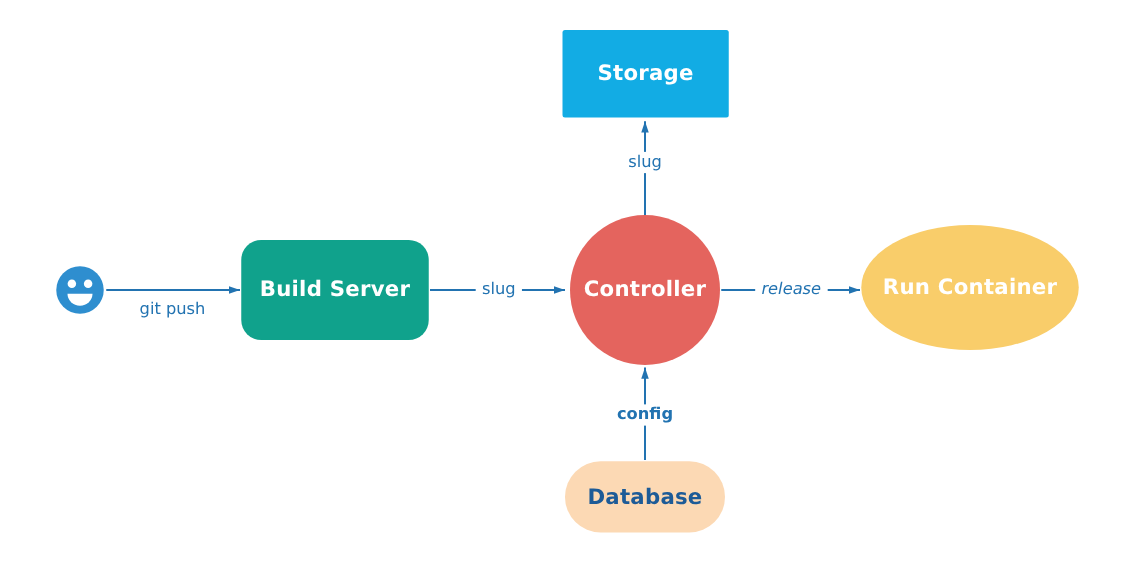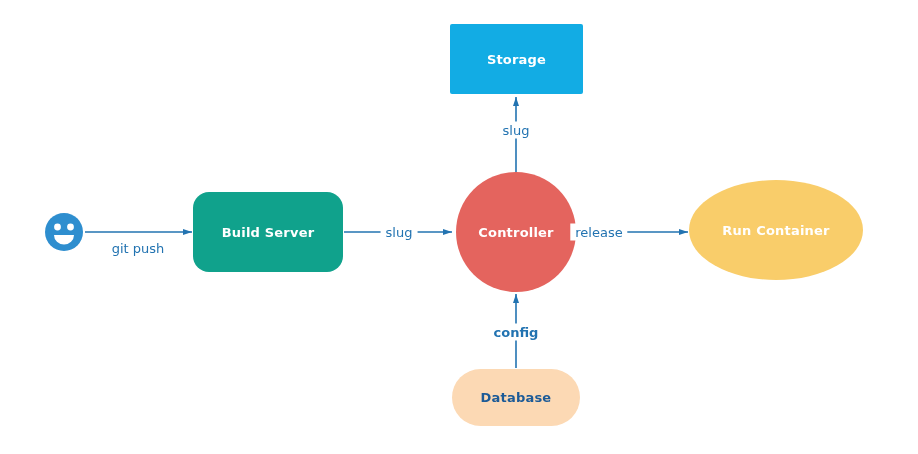--- a/index.html
+++ b/index.html
@@ -33,21 +33,21 @@
     width: 918px; height: 454px;
   }
   .edge-line { stroke: var(--arrow); stroke-width: 1.6; fill: none; }
   .arrowhead { fill: var(--arrow); }
   .node {
     position: absolute;
     display: flex;
     align-items: center;
     justify-content: center;
     text-align: center;
-    font-size: 13px;
+    font-size: 17px;
     font-weight: bold;
     letter-spacing: 0.2px;
     color: var(--node-text);
   }
   .node-build-server {
     left: 193px; top: 192px; width: 150px; height: 80px;
     background: var(--build-server);
     border-radius: 16px;
   }
   .node-controller {
@@ -80,21 +80,21 @@
     transform: translate(-50%, -50%);
     background: var(--canvas-bg);
     color: var(--edge-label);
     font-size: 13px;
     padding: 0 5px;
     white-space: nowrap;
     line-height: 17px;
   }
   .lbl-git-push { left: 138px; top: 248px; }
   .lbl-slug-1   { left: 399px; top: 232px; }
-  .lbl-release  { left: 599px; top: 232px; }
+  .lbl-release  { left: 633px; top: 232px; font-style: italic; }
   .lbl-slug-2   { left: 516px; top: 130px; }
   .lbl-config   { left: 516px; top: 332px; font-weight: bold; }
 </style>
 </head>
 <body>
 
 <div class="canvas">
 
   <svg class="edges-svg" viewBox="0 0 918 454" xmlns="http://www.w3.org/2000/svg">
     <defs>

